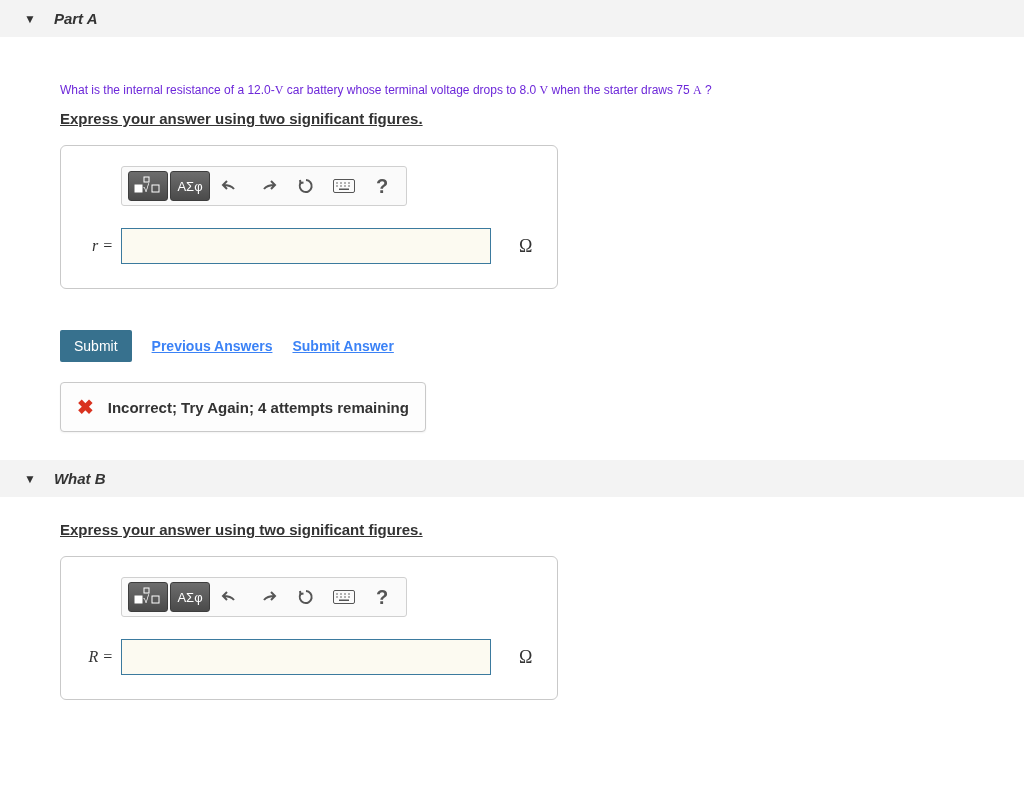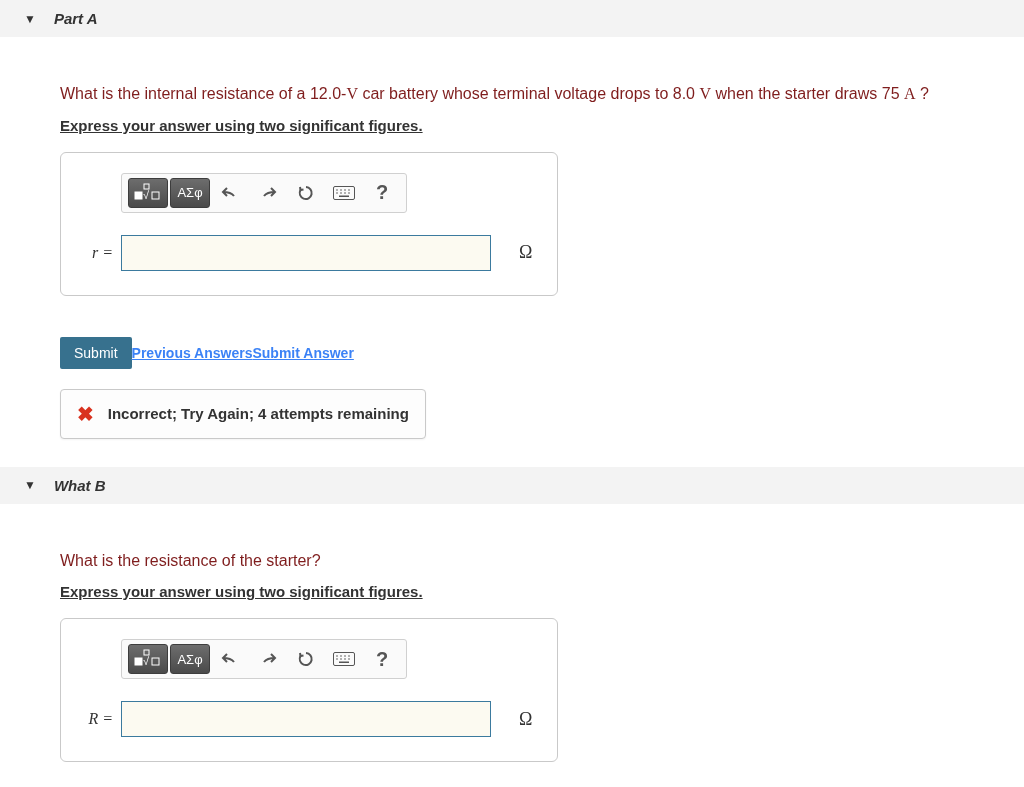--- a/index.html
+++ b/index.html
@@ -24,22 +24,22 @@
     .part-header .title {
       font-weight: bold;
       font-size: 15px;
       color: #333;
       font-style: italic;
     }
     .part-body {
       padding: 0 60px 28px;
     }
     .question-text {
-      color: #7f1d1d;
-      font-size: 16px;
+      color: #6d28d9;
+      font-size: 12px;
       line-height: 1.6;
       margin-bottom: 10px;
       margin-top: 44px;
     }
     .instruction {
       font-weight: bold;
       margin-bottom: 18px;
       font-size: 15px;
       text-decoration: underline;
     }
@@ -108,20 +108,21 @@
       font-size: 15px;
     }
     .unit {
       font-family: "Times New Roman", serif;
       font-size: 18px;
       margin-left: 20px;
     }
     .action-row {
       display: flex;
       align-items: center;
+      gap: 20px;
       margin-bottom: 20px;
       margin-top: 41px;
     }
     .submit-btn {
       background: #37718e;
       color: #fff;
       border: none;
       padding: 8px 14px;
       font-size: 14px;
       border-radius: 2px;
@@ -234,21 +235,20 @@
     <span class="feedback-text">Incorrect; Try Again; 4 attempts remaining</span>
   </div>
 </div>
 
 <div class="part-header">
   <span class="caret">▼</span>
   <span class="title">What B</span>
 </div>
 
 <div class="part-body">
-  <p class="question-text">What is the resistance of the starter?</p>
   <p class="instruction">Express your answer using two significant figures.</p>
 
   <div class="answer-box">
     <div class="toolbar-row">
       <div class="tool-btn dark">
         <svg class="tmpl-icon-svg" viewBox="0 0 28 22">
           <rect x="1" y="10" width="7" height="7" fill="#fff" stroke="#fff" stroke-width="1"></rect>
           <rect x="10" y="2" width="5" height="5" fill="none" stroke="#fff" stroke-width="1"></rect>
           <text x="9" y="17" fill="#fff" font-size="11">√</text>
           <rect x="18" y="10" width="7" height="7" fill="none" stroke="#fff" stroke-width="1"></rect>

